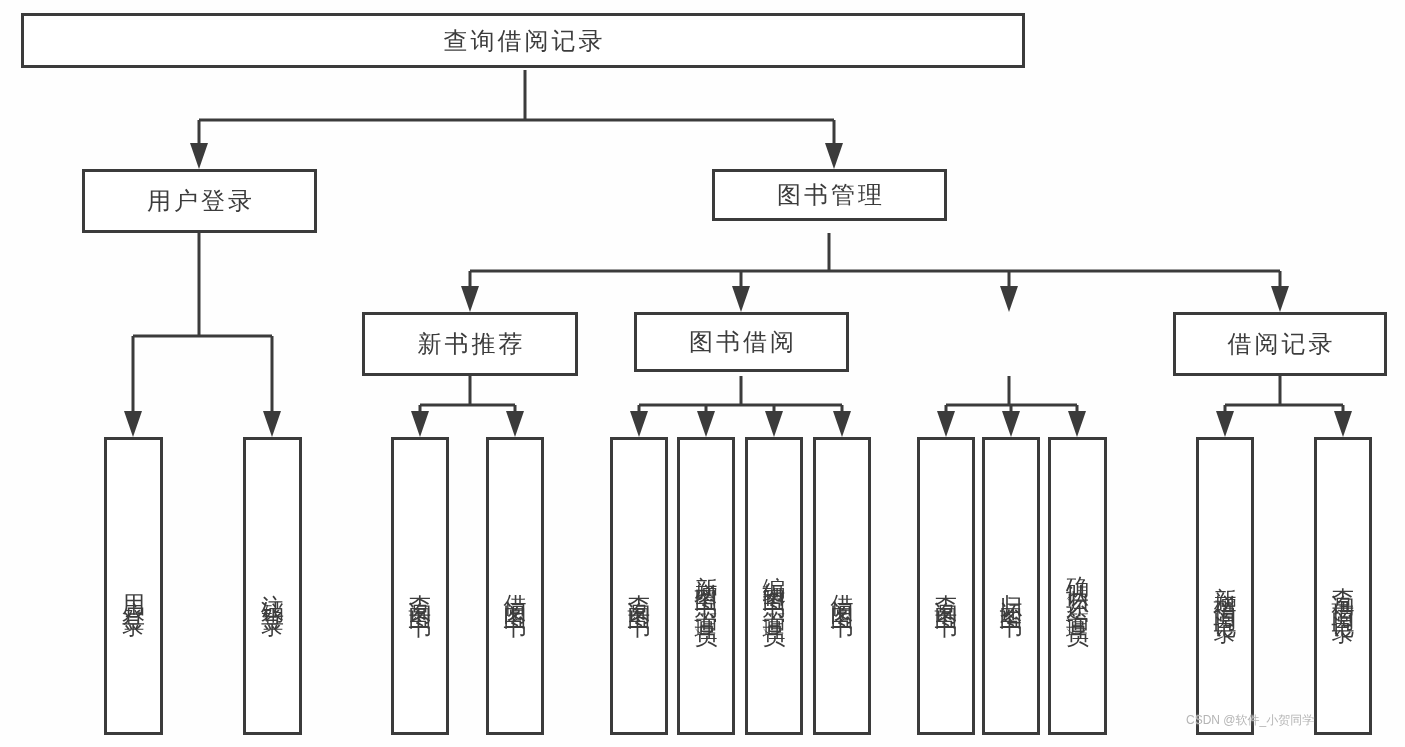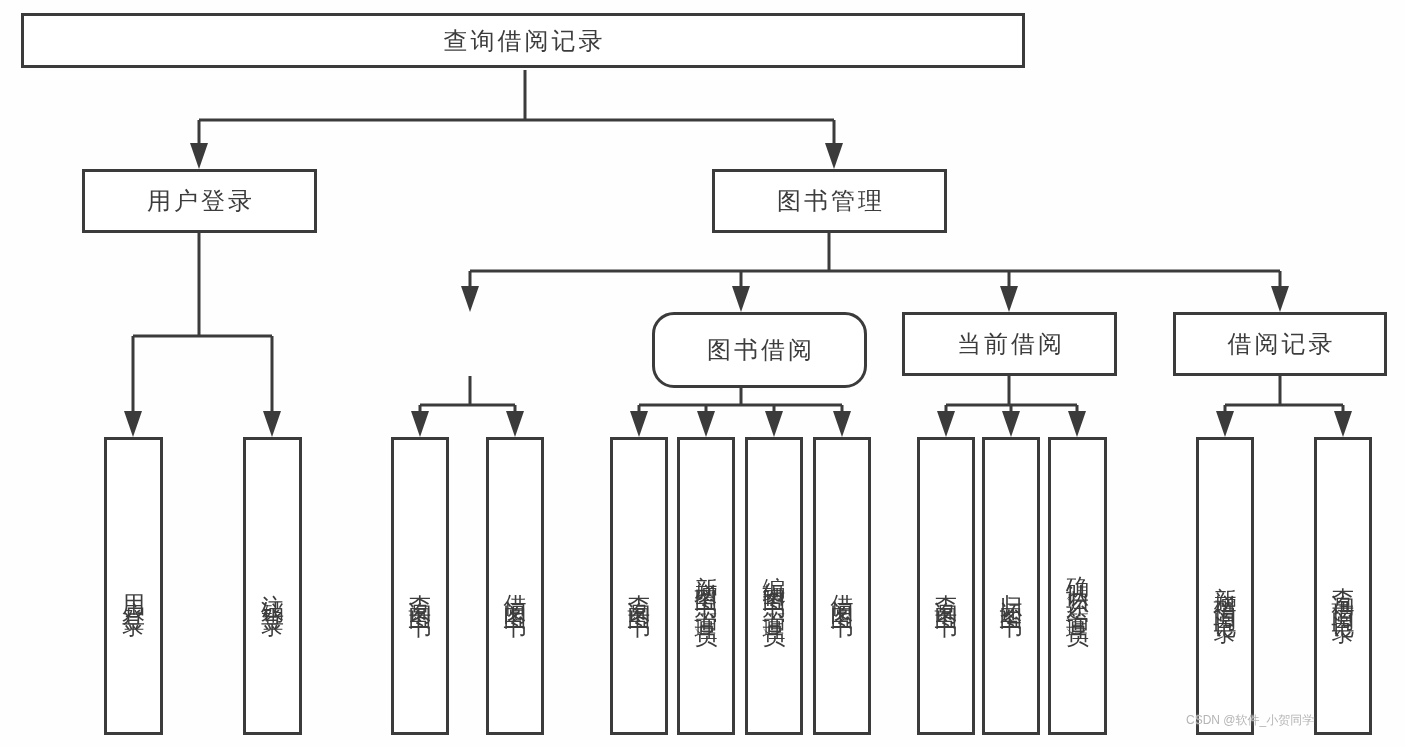--- a/index.html
+++ b/index.html
@@ -44,23 +44,23 @@
   .v-node span {
     writing-mode: vertical-rl;
     font-size: 23px;
     line-height: 1;
     letter-spacing: 7px;
     margin-bottom: -7px;
   }
   
   .n-root            { left: 21px;   top: 13px;  width: 1004px; height: 55px; }
   .n-user-login      { left: 82px;   top: 169px; width: 235px;  height: 64px; }
-  .n-book-mgmt       { left: 712px;  top: 169px; width: 235px;  height: 64px; }
+  .n-book-mgmt       { left: 712px;  top: 169px; width: 235px;  height: 52px; }
   .n-new-book        { left: 362px;  top: 312px; width: 216px;  height: 64px; }
-  .n-book-borrow     { left: 652px;  top: 312px; width: 215px;  height: 76px; border-radius: 22px; }
+  .n-book-borrow     { left: 634px;  top: 312px; width: 215px;  height: 60px; }
   .n-current-borrow  { left: 902px;  top: 312px; width: 215px;  height: 64px; }
   .n-records         { left: 1173px; top: 312px; width: 214px;  height: 64px; justify-content: center; }
   .leaf              { top: 437px; height: 298px; }
   .n-leaf-login      { left: 104px;  width: 59px; }
   .n-leaf-logout     { left: 243px;  width: 59px; }
   .n-leaf-query1     { left: 391px;  width: 58px; }
   .n-leaf-borrow1    { left: 486px;  width: 58px; }
   .n-leaf-query2     { left: 610px;  width: 58px; }
   .n-leaf-add-book   { left: 677px;  width: 58px; }
   .n-leaf-edit-book  { left: 745px;  width: 58px; }
@@ -125,25 +125,25 @@
     <span>查询借阅记录</span>
   </div>
 
   <div class="node h-node n-user-login">
     <span>用户登录</span>
   </div>
   <div class="node h-node n-book-mgmt">
     <span>图书管理</span>
   </div>
 
+  <div class="node h-node n-new-book">
+    <span>新书推荐</span>
+  </div>
   <div class="node h-node n-book-borrow">
     <span>图书借阅</span>
-  </div>
-  <div class="node h-node n-current-borrow">
-    <span>当前借阅</span>
   </div>
   <div class="node h-node n-records">
     <span>借阅记录</span>
   </div>
 
   <div class="node v-node leaf n-leaf-login">
     <span>用户登录</span>
   </div>
   <div class="node v-node leaf n-leaf-logout">
     <span>注销登录</span>

